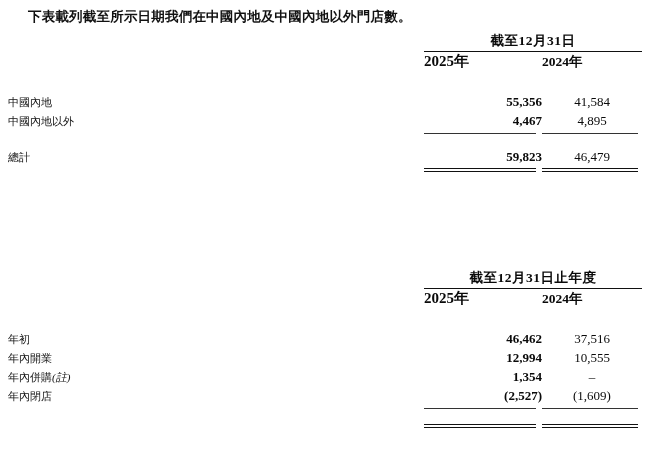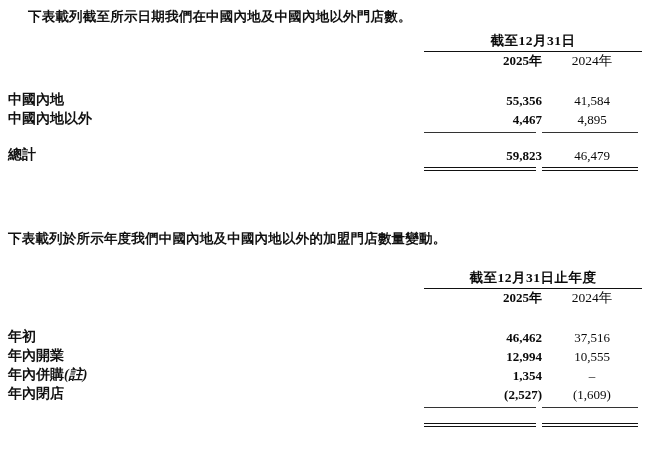--- a/index.html
+++ b/index.html
@@ -37,22 +37,22 @@
     border-collapse: collapse;
     font-size: 13px;
   }
   table.tbl td, table.tbl th {
     padding: 0;
     vertical-align: bottom;
     white-space: nowrap;
   }
   .lbl {
     text-align: left;
-    font-weight: 700;
-    font-size: 14px;
+    font-weight: 400;
+    font-size: 11px;
     padding-right: 10px;
     color: #111;
   }
   .num {
     text-align: right;
     font-variant-numeric: tabular-nums;
   }
   .col-a {
     width: 118px;
     font-weight: 700;
@@ -65,29 +65,28 @@
     text-align: center;
   }
   .hdr-span {
     text-align: center;
     font-weight: 700;
     font-size: 13.5px;
     letter-spacing: 0.5px;
     padding-bottom: 3px;
   }
   .hdr-year-a {
-    text-align: right;
-    font-weight: 700;
-    font-size: 13px;
+    font-weight: 700;
+    font-size: 15px;
     padding-right: 6px;
     padding-bottom: 2px;
   }
   .hdr-year-b {
-    text-align: center;
-    font-weight: 400;
+    text-align: left;
+    font-weight: 700;
     font-size: 13.5px;
     padding-right: 4px;
     padding-bottom: 2px;
   }
   .hdr-rule-cell {
     height: 2px;
     padding: 0;
   }
   .hdr-rule {
     height: 1px;
@@ -185,21 +184,20 @@
         <div style="margin-right:4px; margin-top:3px;">
           <div class="dbl-top"></div>
               <div class="dbl-gap"></div>
               <div class="dbl-bot"></div>
         </div>
       </td>
     </tr>
   </tbody>
     </table>
 
-  <div class="intro intro-2">下表載列於所示年度我們中國內地及中國內地以外的加盟門店數量變動。</div>
 
   <table class="tbl" style="left:8px; top:262px; width:634px;margin-top:7px;">
     <tbody>
         <tr>
       <td></td>
       <td class="hdr-span" colspan="2">截至12月31日止年度</td>
     </tr>
     <tr>
       <td class="hdr-rule-cell"></td>
       <td class="hdr-rule-cell" colspan="2">

